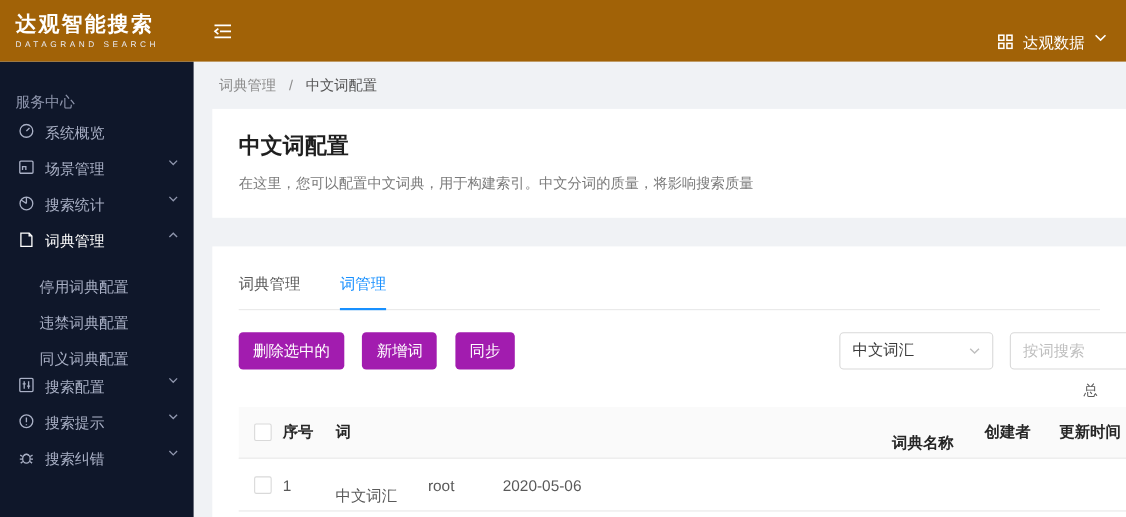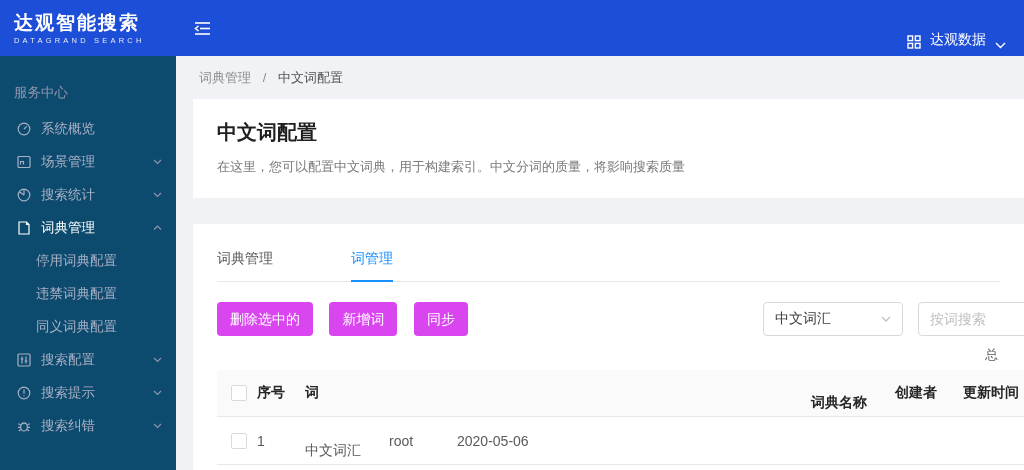--- a/index.html
+++ b/index.html
@@ -1,31 +1,31 @@
 <!DOCTYPE html>
 <html><head>
 <meta charset="utf-8">
 <style>
   * { margin:0; padding:0; box-sizing:border-box; }
   html,body { width:1024px; height:470px; overflow:hidden; }
   body { font-family:"Liberation Sans","DejaVu Sans",sans-serif; background:#f0f2f5; position:relative; color:#595959; }
 
   
-  .header { position:absolute; top:0; left:0; width:1024px; height:56px; background:#1d4ed8; display:flex; align-items:center; z-index:10; }
+  .header { position:absolute; top:0; left:0; width:1024px; height:56px; background:#a16207; display:flex; align-items:center; z-index:10; }
   .logo { width:176px; padding-left:14px; flex:0 0 176px; }
   .logo-title { color:#fff; font-size:19px; font-weight:bold; letter-spacing:2px; line-height:22px; white-space:nowrap; }
   .logo-sub { color:#e8eaf2; font-size:7.5px; letter-spacing:3.2px; margin-top:2px; white-space:nowrap; }
   .collapse-btn { margin-left:18px; color:#fff; display:flex; align-items:center; cursor:pointer; }
-  .header-right { margin-left:auto; display:flex; align-items:flex-end; gap:9px; padding-right:18px; color:#fff; font-size:14px; cursor:pointer;margin-top:23px; }
+  .header-right { margin-left:auto; display:flex; align-items:flex-start; gap:9px; padding-right:18px; color:#fff; font-size:14px; cursor:pointer;margin-top:23px; }
   .icon { display:inline-flex; align-items:center; justify-content:center; }
 
   
-  .sidebar { position:absolute; top:56px; left:0; width:176px; height:414px; background:#0c4a6e; padding-top:20px; }
+  .sidebar { position:absolute; top:56px; left:0; width:176px; height:414px; background:#0f172a; padding-top:20px; }
   .side-section { color:#8f96ad; font-size:13.5px; padding:8px 0 10px 14px; }
-  .menu-item { display:flex; align-items:center; height:33px; padding-left:17px; color:#a9b0c5; font-size:13.5px; cursor:pointer; position:relative; }
+  .menu-item { display:flex; align-items:flex-start; height:33px; padding-left:17px; color:#a9b0c5; font-size:13.5px; cursor:pointer; position:relative; }
   .menu-item .mi-label { margin-left:10px; }
   .menu-item .chev { position:absolute; right:14px; color:#8f96ad; }
   .menu-item.parent-active { color:#ffffff; }
   .sub-item { height:33px; line-height:33px; padding-left:36px; color:#a9b0c5; font-size:13.5px; cursor:pointer; }
   .sub-item.active { color:#ffffff; }
 
   
   .main { position:absolute; top:56px; left:176px; width:848px; height:414px; overflow:hidden; }
   .breadcrumb { padding:13px 0 12px 23px; font-size:13px; }
   .crumb-1 { color:#8c8c8c; }
@@ -35,26 +35,26 @@
   .card { background:#fff; margin-left:17px; width:831px; overflow:hidden; }
   .card-head { padding:20px 24px 22px; }
   .page-title { color:#1f1f1f; font-size:20px; font-weight:bold; }
   .page-desc { color:#7a7a7a; font-size:13px; margin-top:12px; }
 
   .card-body { margin-top:26px; padding:18px 24px 0; position:relative; }
 
   
   .tabs { display:flex; border-bottom:1px solid #e8e8e8; }
   .tab { font-size:14px; padding:8px 0 12px; cursor:pointer; color:#595959; }
-  .tab + .tab { margin-left:78px; }
+  .tab + .tab { margin-left:36px; }
   .tab.active { color:#1890ff; border-bottom:2px solid #1890ff; margin-bottom:-1px; }
 
   
   .toolbar { margin-top:20px; height:34px; position:relative; }
-  .btn { display:inline-block; background:#d946ef; color:#fff; border:none; font-size:14px; height:34px; line-height:34px; padding:0 13px; border-radius:4px; margin-right:12px; cursor:pointer; font-family:inherit;text-align:right; }
+  .btn { display:inline-block; background:#a21caf; color:#fff; border:none; font-size:14px; height:34px; line-height:34px; padding:0 13px; border-radius:4px; margin-right:12px; cursor:pointer; font-family:inherit;text-align:right; }
   .select-box { position:absolute; left:546px; top:0; width:140px; height:34px; border:1px solid #d9d9d9; border-radius:4px; background:#fff; display:flex; align-items:center; padding:0 11px; font-size:14px; color:#3b3b3b; cursor:pointer; }
   .select-box .chev { margin-left:auto; color:#bfbfbf; }
   .search-box { position:absolute; left:701px; top:0; width:150px; height:34px; border:1px solid #d9d9d9; border-radius:4px; background:#fff; padding:0 11px; font-size:14px; color:#3b3b3b; font-family:inherit; outline:none; }
   .search-box::placeholder { color:#bfbfbf; }
 
   .summary-line { margin-top:10px; text-align:right; font-size:13px; color:#595959; height:18px; padding-right:2px; }
 
   
   .dg-table { margin-top:6px; width:900px; font-size:14px; }
   .t-row { display:flex; align-items:center; border-bottom:1px solid #e8e8e8; }

